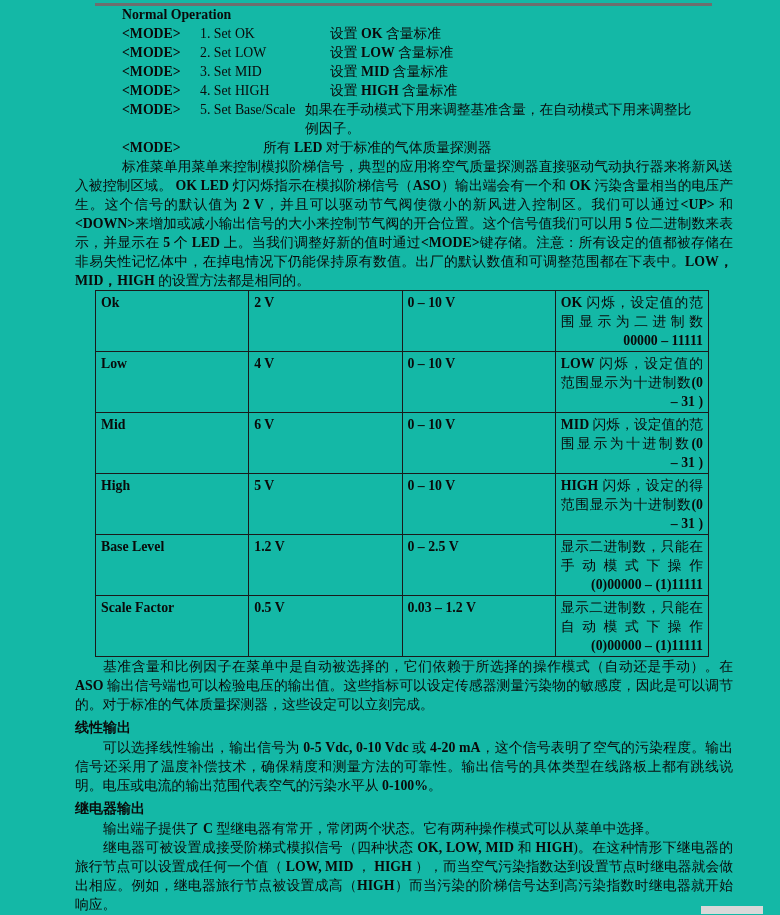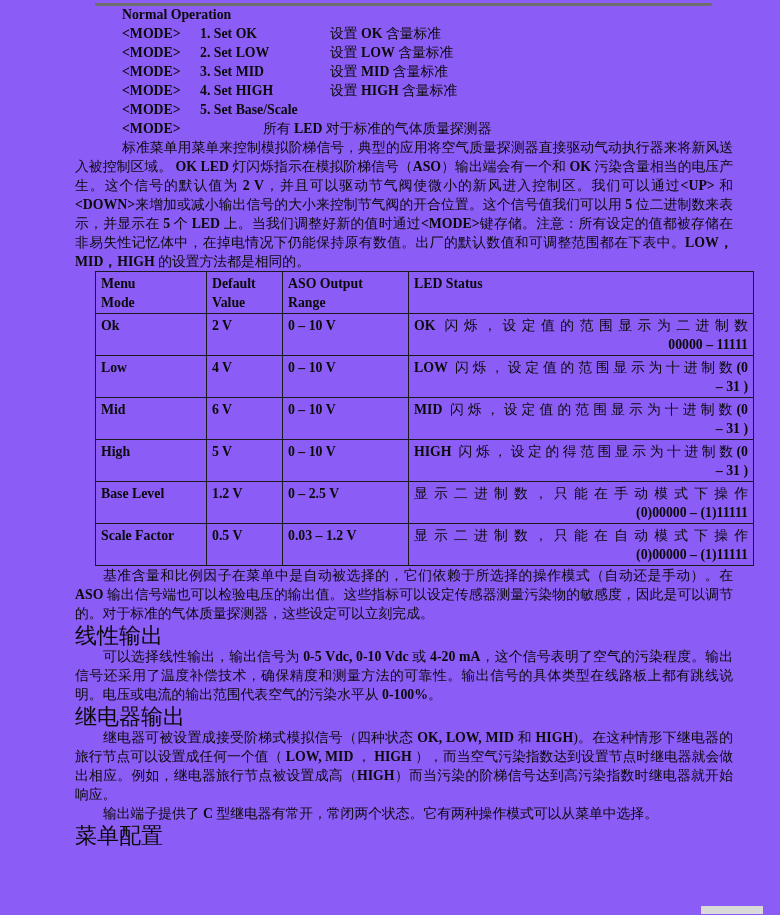--- a/index.html
+++ b/index.html
@@ -1,42 +1,42 @@
 <!DOCTYPE html>
 <html><head>
 <meta charset="utf-8">
 <style>
   html,body{margin:0;padding:0;background:#ffffff;}
   .page{
-    position:relative;width:780px;height:915px;background:#8b5cf6;
+    position:relative;width:780px;height:915px;background:#14b8a6;
     color:#0a0a0a;font-family:"Liberation Serif",serif;overflow:hidden;
   }
   .top-rule{position:absolute;top:3px;left:95px;width:617px;height:3px;background:#6e6e6e;}
   .content{position:absolute;top:5px;left:75px;width:658px;font-size:13.8px;line-height:19px;}
   
   .list-title{margin-left:47px;font-weight:bold;}
   .mode-row{display:flex;}
   .mode-key{width:78px;margin-left:47px;font-weight:bold;flex:0 0 auto;}
-  .mode-action{width:105px;font-weight:bold;flex:0 0 auto;white-space:nowrap;}
+  .mode-action{width:105px;font-weight:normal;flex:0 0 auto;white-space:nowrap;}
   .mode-desc{padding-left:25px;}
   .mode-row.r5 .mode-desc{padding-left:0;max-width:392px;}
   .mode-row.r6 .mode-desc{padding-left:0;margin-left:63px;}
   
   p.body{margin:0;text-align:justify;text-indent:28px;}
   p.body.intro{text-indent:47px;}
   
   table.spec{border-collapse:collapse;margin-left:20px;width:614px;table-layout:fixed;}
   table.spec td{border:1.5px solid #1a1a1a;vertical-align:top;padding:2px 5px 1px 5px;
     font-size:13.8px;line-height:19px;}
   .col-mode{width:100px;} .col-def{width:65px;} .col-range{width:115px;} .col-led{width:334px;}
   .cell-b{font-weight:bold;}
   .led1{text-align:justify;text-align-last:justify;}
   .led2{text-align:right;}
   
-  .sec-h{font-family:"Liberation Sans",sans-serif;font-weight:normal;font-size:22px;
+  .sec-h{font-family:"Liberation Sans",sans-serif;font-weight:bold;font-size:14px;
     line-height:20px;margin:3px 0 1px 0;}
   .smudge{position:absolute;right:17px;bottom:1px;width:62px;height:8px;background:#d9d9d9;}
   b{font-weight:bold;}
 </style>
 </head>
 <body>
 
 <div class="page">
   <div class="top-rule"></div>
 
@@ -61,49 +61,33 @@
         <span class="mode-desc"><span>设置 </span><b>MID</b><span> 含量标准</span></span>
       </div>
       <div class="mode-row">
         <span class="mode-key">&lt;MODE&gt;</span>
         <span class="mode-action">4. Set HIGH</span>
         <span class="mode-desc"><span>设置 </span><b>HIGH</b><span> 含量标准</span></span>
       </div>
       <div class="mode-row r5">
         <span class="mode-key">&lt;MODE&gt;</span>
         <span class="mode-action">5. Set Base/Scale</span>
+        <span class="mode-desc"><span>如果在手动模式下用来调整基准含量，在自动模式下用来调整比例因子。</span></span>
       </div>
       <div class="mode-row r6">
         <span class="mode-key">&lt;MODE&gt;</span>
 
         <span class="mode-desc"><span>所有 </span><b>LED</b><span> 对于标准的气体质量探测器</span></span>
       </div>
     </div>
 
     <p class="body intro"><span>标准菜单用菜单来控制模拟阶梯信号，典型的应用将空气质量探测器直接驱动气动执行器来将新风送入被控制区域。 </span><b>OK LED</b><span> 灯闪烁指示在模拟阶梯信号（</span><b>ASO</b><span>）输出端会有一个和 </span><b>OK</b><span> 污染含量相当的电压产生。这个信号的默认值为 </span><b>2 V</b><span>，并且可以驱动节气阀使微小的新风进入控制区。我们可以通过</span><b>&lt;UP&gt;</b><span> 和 </span><b>&lt;DOWN&gt;</b><span>来增加或减小输出信号的大小来控制节气阀的开合位置。这个信号值我们可以用 </span><b>5</b><span> 位二进制数来表示，并显示在 </span><b>5</b><span> 个 </span><b>LED</b><span> 上。当我们调整好新的值时通过</span><b>&lt;MODE&gt;</b><span>键存储。注意：所有设定的值都被存储在非易失性记忆体中，在掉电情况下仍能保持原有数值。出厂的默认数值和可调整范围都在下表中。</span><b>LOW，MID，HIGH</b><span> 的设置方法都是相同的。</span></p>
 
     <table class="spec">
       <tbody>
-          <tr>
-        <td class="col-mode cell-b">
-          <div>Menu</div>
-              <div>Mode</div>
-        </td>
-        <td class="col-def cell-b">
-          <div>Default</div>
-              <div>Value</div>
-        </td>
-        <td class="col-range cell-b">
-          <div>ASO Output</div>
-              <div>Range</div>
-        </td>
-        <td class="col-led cell-b">
-          <div>LED Status</div>
-        </td>
-      </tr>
 
       <tr>
         <td class="cell-b">Ok</td>
         <td class="cell-b">2 V</td>
         <td class="cell-b">0 – 10 V</td>
         <td>
           <div class="led1"><b>OK</b><span> 闪烁，设定值的范围显示为二进制数</span></div>
           <div class="led2"><b>00000  –  11111</b></div>
         </td>
       </tr>
@@ -154,21 +138,21 @@
       </tr>
     </tbody>
       </table>
 
     <p class="body"><span>基准含量和比例因子在菜单中是自动被选择的，它们依赖于所选择的操作模式（自动还是手动）。在 </span><b>ASO</b><span> 输出信号端也可以检验电压的输出值。这些指标可以设定传感器测量污染物的敏感度，因此是可以调节的。对于标准的气体质量探测器，这些设定可以立刻完成。</span></p>
 
     <div class="sec-h">线性输出</div>
     <p class="body"><span>可以选择线性输出，输出信号为 </span><b>0-5 Vdc, 0-10 Vdc</b><span> 或 </span><b>4-20 mA</b><span>，这个信号表明了空气的污染程度。输出信号还采用了温度补偿技术，确保精度和测量方法的可靠性。输出信号的具体类型在线路板上都有跳线说明。电压或电流的输出范围代表空气的污染水平从 </span><b>0-100%</b><span>。</span></p>
 
     <div class="sec-h">继电器输出</div>
+    <p class="body"><span>输出端子提供了 </span><b>C</b><span> 型继电器有常开，常闭两个状态。它有两种操作模式可以从菜单中选择。</span></p>
     <p class="body"><span>继电器可被设置成接受阶梯式模拟信号（四种状态 </span><b>OK, LOW, MID</b><span> 和  </span><b>HIGH</b><span>)。在这种情形下继电器的旅行节点可以设置成任何一个值（ </span><b>LOW, MID</b><span> ， </span><b>HIGH</b><span> ），而当空气污染指数达到设置节点时继电器就会做出相应。例如，继电器旅行节点被设置成高（</span><b>HIGH</b><span>）而当污染的阶梯信号达到高污染指数时继电器就开始响应。</span></p>
-    <p class="body"><span>输出端子提供了 </span><b>C</b><span> 型继电器有常开，常闭两个状态。它有两种操作模式可以从菜单中选择。</span></p>
 
     <div class="sec-h">菜单配置</div>
 
   </div>
 
   <div class="smudge"></div>
 </div>
 
 </body></html>

